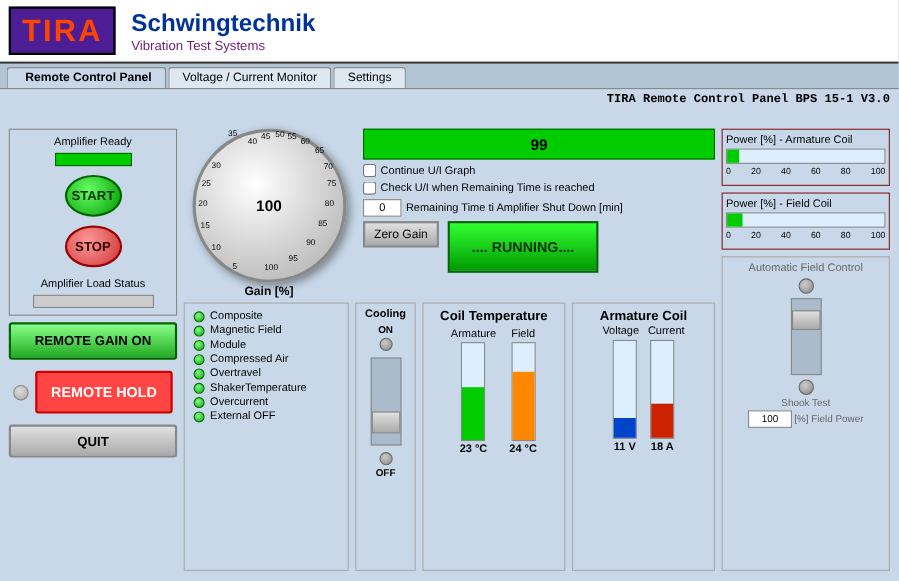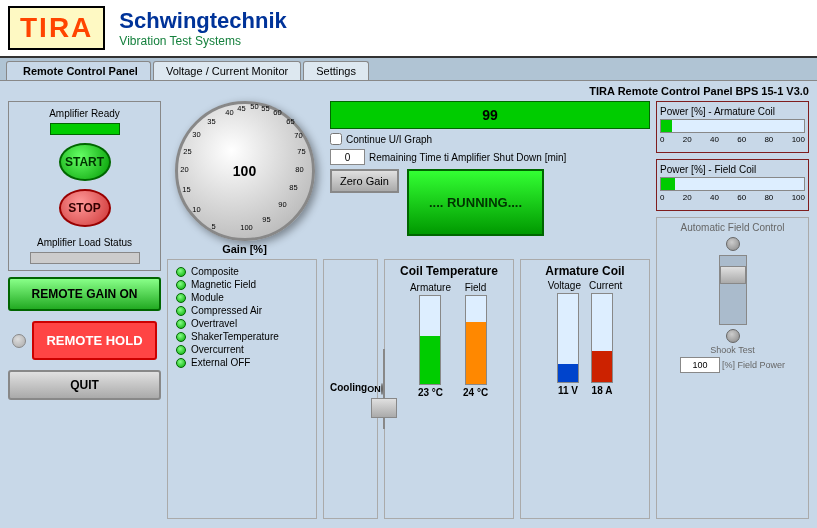--- a/index.html
+++ b/index.html
@@ -15,33 +15,33 @@
     
     .header {
       display: flex;
       align-items: center;
       background: white;
       border-bottom: 2px solid #333;
       height: 58px;
       padding: 4px 8px;
     }
     .logo-box {
-      background: #fef9c3;
+      background: #4c1d95;
       color: white;
       font-size: 28px;
       font-weight: bold;
       padding: 4px 10px;
       border: 2px solid #000;
       margin-right: 14px;
       letter-spacing: 2px;
     }
     .logo-box span { color: #ff4400; }
     .company-info { display: flex; flex-direction: column; }
     .company-name { font-size: 22px; font-weight: bold; color: #003399; }
-    .company-sub { font-size: 12px; color: #15803d; }
+    .company-sub { font-size: 12px; color: #701a75; }
 
     
     .tab-bar {
       display: flex;
       background: #b0c4d4;
       border-bottom: 1px solid #888;
       padding: 3px 6px 0;
       gap: 2px;
     }
     .tab {
@@ -64,22 +64,23 @@
       display: flex;
       flex-direction: column;
       padding: 4px 8px;
       height: calc(528px - 58px - 28px);
     }
 
     .title-bar {
       text-align: right;
       font-weight: bold;
       font-size: 11px;
-      margin-bottom: 4px;
+      margin-bottom: 20px;
       color: #000;
+      font-family: Liberation Mono, monospace;
     }
 
     .content-row {
       display: flex;
       gap: 6px;
       flex: 1;
     }
 
     
     .left-panel {
@@ -279,21 +280,21 @@
       border: 2px solid #888;
       padding: 4px 8px;
       cursor: pointer;
       font-size: 11px;
       align-self: flex-start;
     }
 
     .running-btn {
       background: linear-gradient(to bottom, #33ff33, #009900);
       border: 2px solid #006600;
-      padding: 24px 20px;
+      padding: 14px 20px;
       cursor: pointer;
       font-size: 13px;
       font-weight: bold;
       color: #003300;
     }
 
     
     .bottom-center {
       display: flex;
       gap: 6px;
@@ -321,21 +322,21 @@
       border: 1px solid #006600;
       flex-shrink: 0;
     }
 
     .cooling-panel {
       background: #c8d8e8;
       border: 1px solid #aaa;
       padding: 4px 6px;
       width: 55px;
       display: flex;
-      flex-direction: row;
+      flex-direction: column;
       align-items: center;
     }
     .cooling-title { font-weight: bold; font-size: 10px; text-align: center; margin-bottom: 4px; }
     .cooling-on { font-size: 9px; font-weight: bold; }
     .cooling-slider-track {
       width: 28px;
       height: 80px;
       background: #aabbcc;
       border: 1px solid #888;
       margin: 4px 0;
@@ -588,21 +589,21 @@
             <div class="knob-bg"></div>
 
             <div class="knob-ticks">
 
               <span class="tick-label" style="left:39px;top:125px;">5</span>
               <span class="tick-label" style="left:22px;top:108px;">10</span>
               <span class="tick-label" style="left:12px;top:88px;">15</span>
               <span class="tick-label" style="left:10px;top:68px;">20</span>
               <span class="tick-label" style="left:13px;top:50px;">25</span>
               <span class="tick-label" style="left:22px;top:33px;">30</span>
-              <span class="tick-label" style="left:37px;top:20px;">35</span>
+              <span class="tick-label" style="left:37px;top:4px;">35</span>
               <span class="tick-label" style="left:55px;top:11px;">40</span>
               <span class="tick-label" style="left:67px;top:7px;">45</span>
               <span class="tick-label" style="left:80px;top:5px;">50</span>
               <span class="tick-label" style="left:91px;top:7px;">55</span>
               <span class="tick-label" style="left:103px;top:11px;">60</span>
               <span class="tick-label" style="left:116px;top:20px;">65</span>
               <span class="tick-label" style="left:124px;top:34px;">70</span>
               <span class="tick-label" style="left:127px;top:50px;">75</span>
               <span class="tick-label" style="left:125px;top:68px;">80</span>
               <span class="tick-label" style="left:119px;top:86px;">85</span>
@@ -613,20 +614,24 @@
             <div class="knob-value">100</div>
           </div>
           <div class="knob-label">Gain [%]</div>
         </div>
 
         <div class="controls-right">
           <div class="value-bar-green">99</div>
           <div class="checkbox-row">
             <input type="checkbox" style="">
             <span>Continue U/I Graph</span>
+          </div>
+          <div class="checkbox-row">
+            <input type="checkbox" style="">
+            <span>Check U/I when Remaining Time is reached</span>
           </div>
           <div class="remaining-row">
             <input type="text" class="remaining-input" value="0" style="">
             <span>Remaining Time ti Amplifier Shut Down [min]</span>
           </div>
           <div class="btn-actions-row">
             <button class="zero-gain-btn">Zero Gain</button>
             <button class="running-btn">.... RUNNING....</button>
           </div>
         </div>

